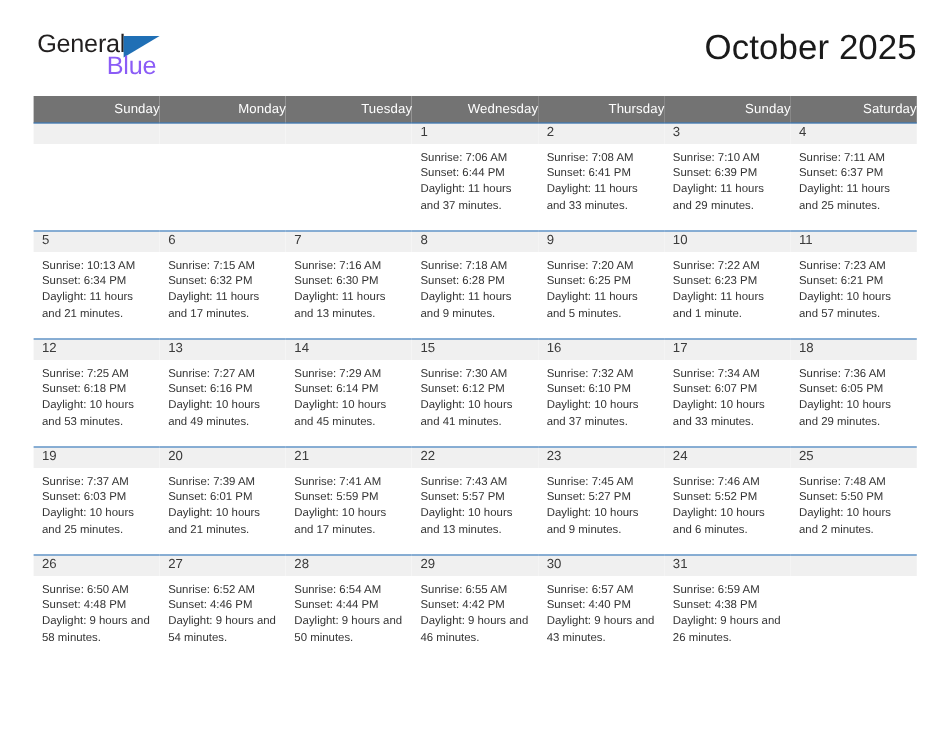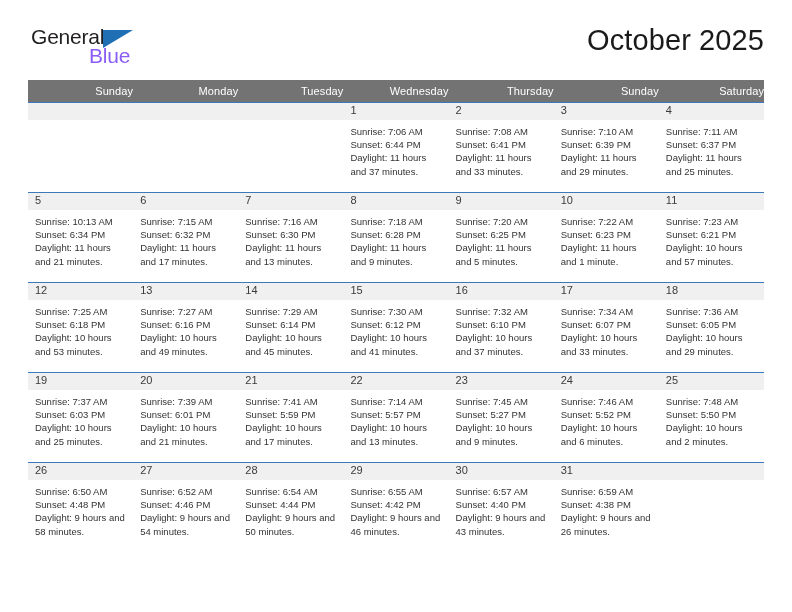--- a/index.html
+++ b/index.html
@@ -348,21 +348,21 @@
             <div class="daynum-band">21</div>
             <div class="cell-body">
               <div>Sunrise: 7:41 AM</div>
               <div>Sunset: 5:59 PM</div>
               <div class="daylight">Daylight: 10 hours and 17 minutes.</div>
             </div>
           </td>
           <td>
             <div class="daynum-band">22</div>
             <div class="cell-body">
-              <div>Sunrise: 7:14 AM</div>
+              <div>Sunrise: 7:43 AM</div>
               <div>Sunset: 5:57 PM</div>
               <div class="daylight">Daylight: 10 hours and 13 minutes.</div>
             </div>
           </td>
           <td>
             <div class="daynum-band">23</div>
             <div class="cell-body">
               <div>Sunrise: 7:45 AM</div>
               <div>Sunset: 5:27 PM</div>
               <div class="daylight">Daylight: 10 hours and 9 minutes.</div>

